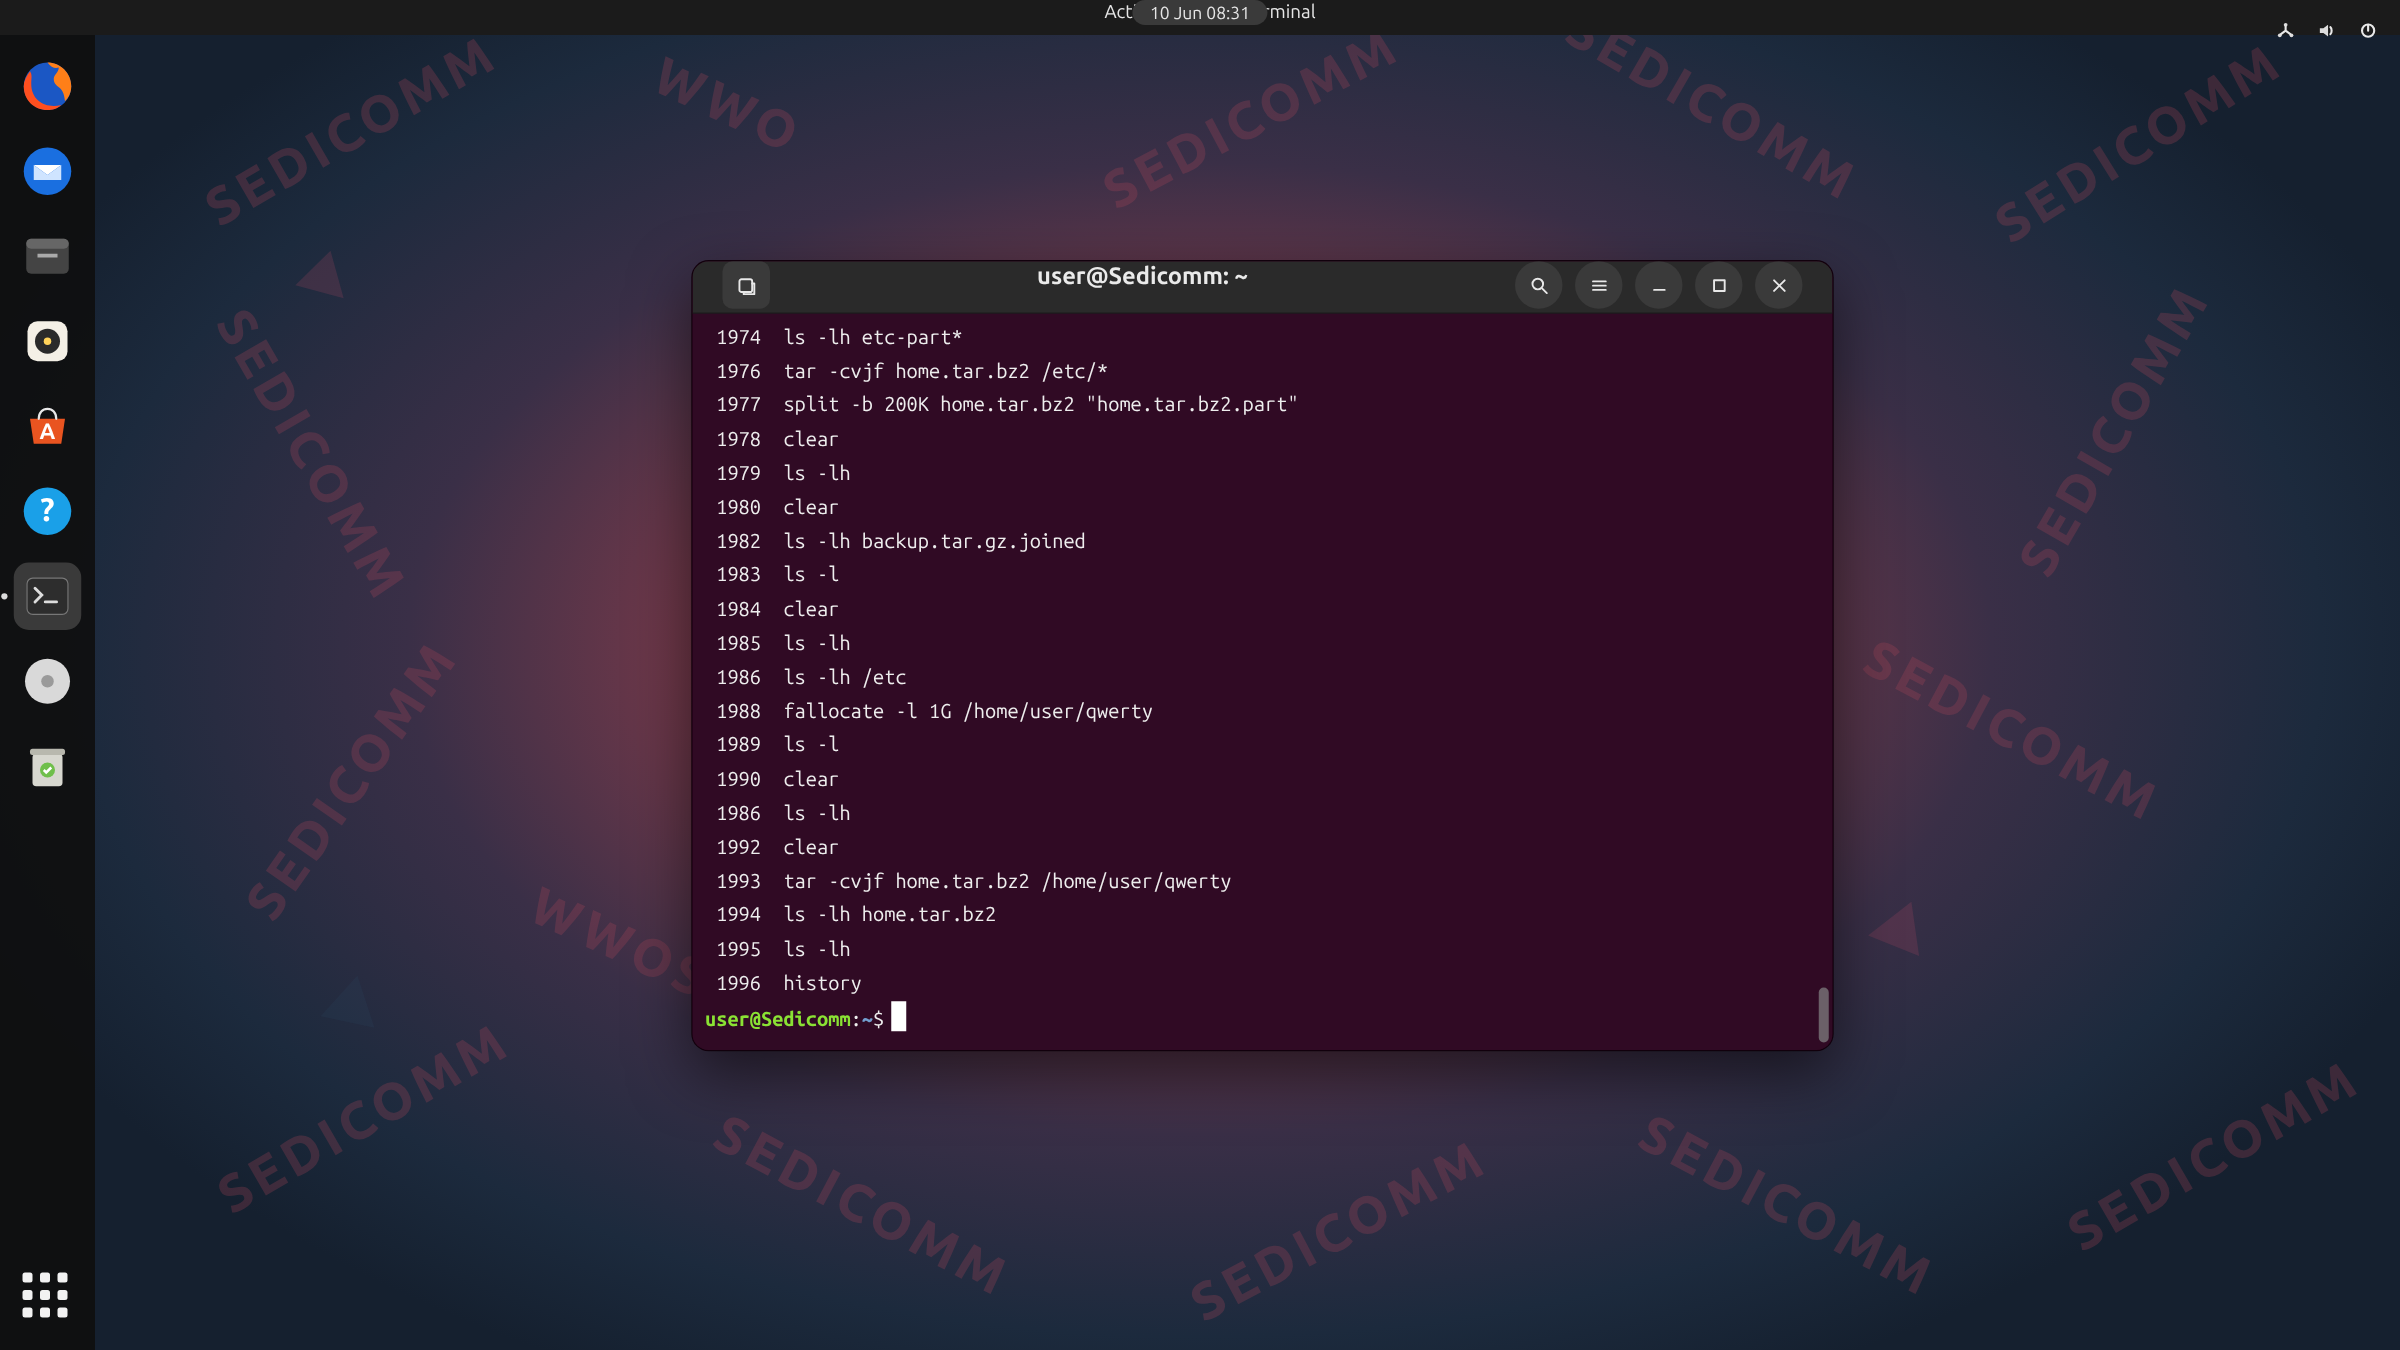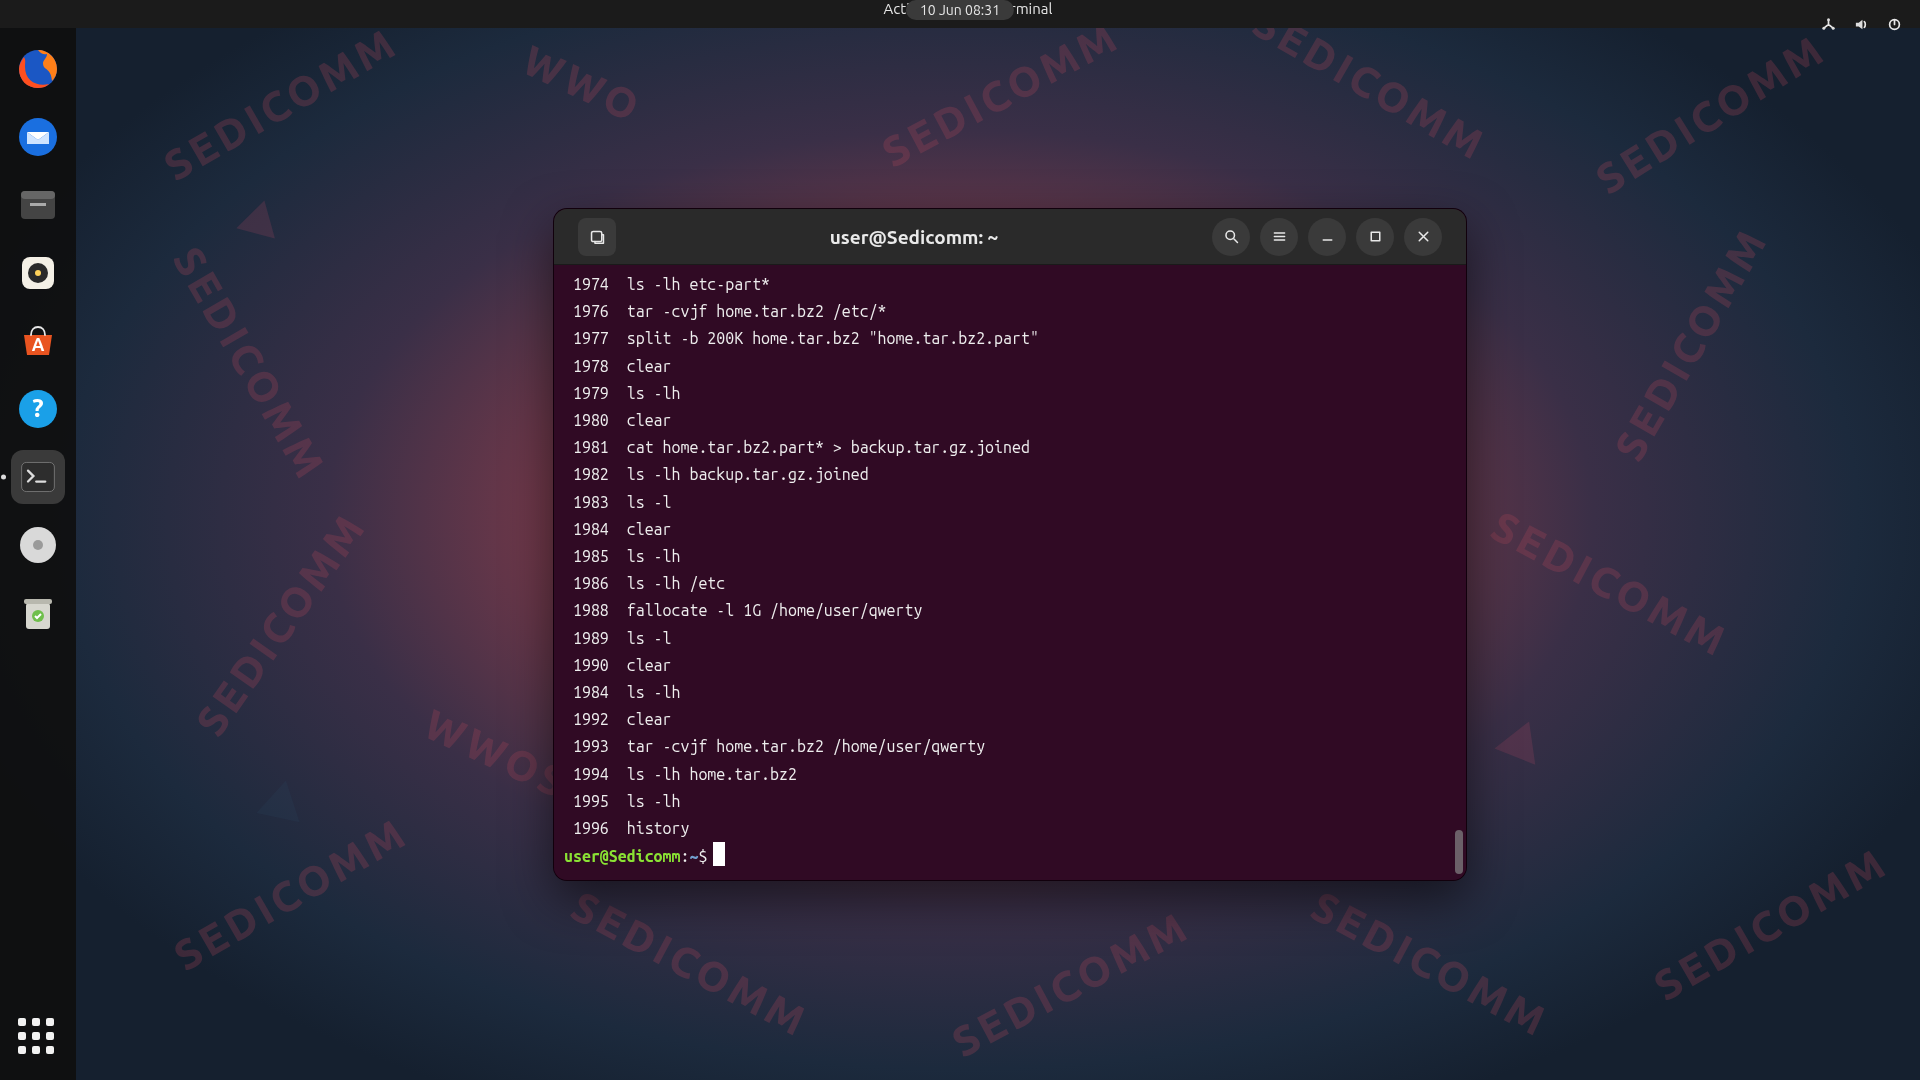--- a/index.html
+++ b/index.html
@@ -74,22 +74,22 @@
 
   
   .term {
     position:absolute; left:553px; top:208px; width:914px;
     background:#2c001e; border-radius:14px;
     box-shadow:0 18px 48px rgba(0,0,0,.55);
     overflow:hidden; z-index:6;
     border:1px solid rgba(0,0,0,.6);
   }
   .term-titlebar{
-    height:56px; background:#2a2a2a;
-    display:flex; align-items:center; padding:0 24px; gap:10px;
+    height:42px; background:#2a2a2a;
+    display:flex; align-items:flex-start; padding:0 24px; gap:10px;
     border-bottom:1px solid #1a1a1a;
   }
   .tbtn{ width:38px; height:38px; border-radius:8px; background:#3a3a3a;
     display:flex; align-items:center; justify-content:center; cursor:pointer;
     color:#e8e8e8; }
   .tbtn.round{ width:38px; height:38px; border-radius:50%; }
   .tbtn svg{ width:17px; height:17px; }
   .term-title{ flex:1; text-align:center; color:#eaeaea; font-weight:600; font-size:19px;}
   .tbtn-group{ display:flex; gap:10px; }
 
@@ -296,30 +296,29 @@
   </div>
 
   <div class="term-body">
     <div id="history-container">
         <div class="hist-line"> 1974  ls -lh etc-part*</div>
         <div class="hist-line"> 1976  tar -cvjf home.tar.bz2 /etc/*</div>
         <div class="hist-line"> 1977  split -b 200K home.tar.bz2 "home.tar.bz2.part"</div>
         <div class="hist-line"> 1978  clear</div>
         <div class="hist-line"> 1979  ls -lh</div>
         <div class="hist-line"> 1980  clear</div>
-        <div class="hist-line"> 1981  cat home.tar.bz2.part* &gt; backup.tar.gz.joined</div>
         <div class="hist-line"> 1982  ls -lh backup.tar.gz.joined</div>
         <div class="hist-line"> 1983  ls -l</div>
         <div class="hist-line"> 1984  clear</div>
         <div class="hist-line"> 1985  ls -lh</div>
         <div class="hist-line"> 1986  ls -lh /etc</div>
         <div class="hist-line"> 1988  fallocate -l 1G /home/user/qwerty</div>
         <div class="hist-line"> 1989  ls -l</div>
         <div class="hist-line"> 1990  clear</div>
-        <div class="hist-line"> 1984  ls -lh</div>
+        <div class="hist-line"> 1986  ls -lh</div>
         <div class="hist-line"> 1992  clear</div>
         <div class="hist-line"> 1993  tar -cvjf home.tar.bz2 /home/user/qwerty</div>
         <div class="hist-line"> 1994  ls -lh home.tar.bz2</div>
         <div class="hist-line"> 1995  ls -lh</div>
         <div class="hist-line"> 1996  history</div>
       </div>
     <div class="hist-line"><span class="prompt-user">user@Sedicomm</span><span class="prompt-dollar">:</span><span class="prompt-path">~</span><span class="prompt-dollar">$</span><span class="cursor"></span></div>
     <div class="term-scroll"></div>
   </div>
 </div>

